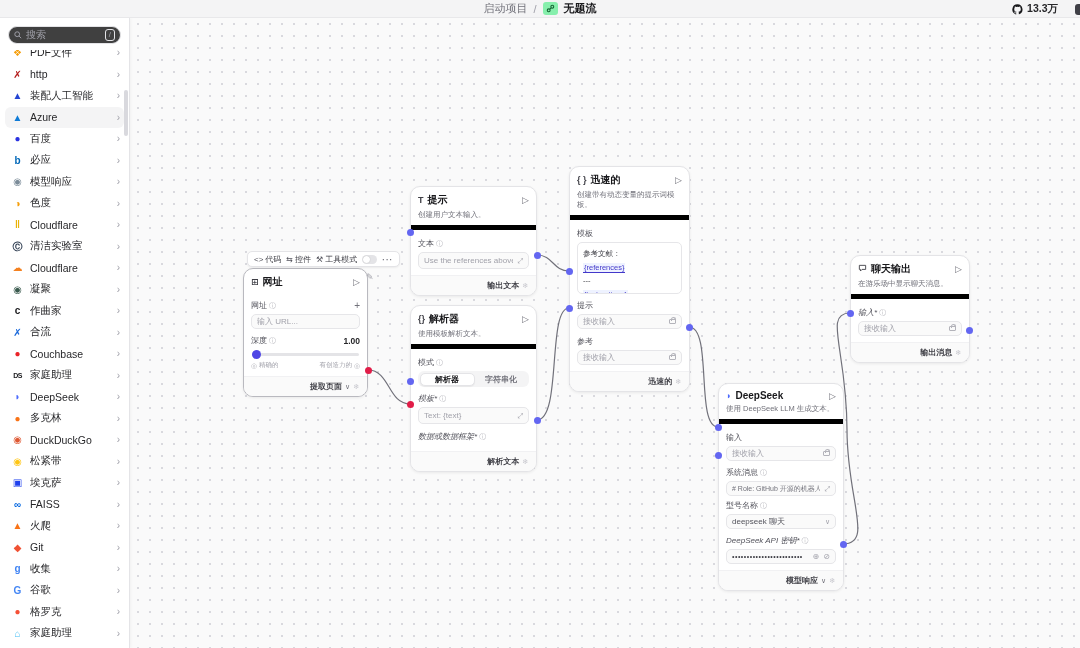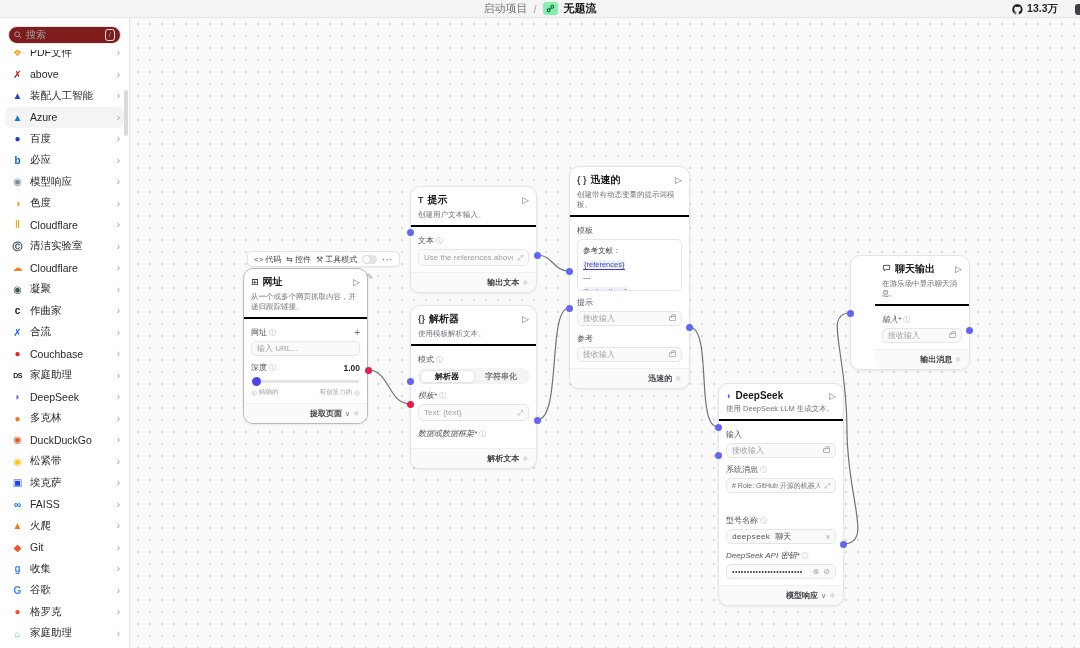--- a/index.html
+++ b/index.html
@@ -15,21 +15,21 @@
   .tb-badge { width:15px; height:13px; background:#86efac; border-radius:3px; display:flex; align-items:center; justify-content:center; }
   .tb-badge svg { display:block; }
   .tb-title { font-weight:bold; color:#18181b; }
   .tb-right { position:absolute; right:22px; top:0; height:18px; display:flex; align-items:center; gap:4px; font-size:10.5px; font-weight:bold; color:#27272a; }
   .partial-icon { position:absolute; right:-7px; top:4px; width:12px; height:11px; background:#3f3f46; border-radius:3px; }
 
   
   .sidebar { position:absolute; top:18px; left:0; width:130px; height:630px; background:#ffffff;
              border-right:1px solid #e4e4e7; z-index:20; box-shadow:1px 0 3px rgba(0,0,0,.04); }
   .search-wrap { padding:8px 8px 6px 8px; }
-  .search-box { height:18px; border:1px solid #e4e4e7; border-radius:9px; background:#7f1d1d;
+  .search-box { height:18px; border:1px solid #e4e4e7; border-radius:9px; background:#404040;
                 display:flex; align-items:center; padding:0 5px; gap:4px; }
   .search-box .ph { color:#a1a1aa; font-size:10px; flex:1; }
   .kbd { font-size:8px; color:#a1a1aa; border:1px solid #e4e4e7; border-radius:3px; padding:0 3px; line-height:10px; }
   .slist { overflow:hidden; height:592px; padding:0 5px; }
   .sitem { height:21.5px; display:flex; align-items:center; gap:6px; padding:0 4px 0 6px; border-radius:6px; cursor:pointer; }
   .sitem:first-child { margin-top:-8px; }
   .sitem.selected { background:#f4f4f5; }
   .sicon { width:13px; text-align:center; font-size:10px; font-weight:bold; flex:0 0 13px; line-height:13px; }
   .sicon.txt { font-size:7px; letter-spacing:-0.5px; }
   .slabel { font-size:10.5px; color:#27272a; flex:1; white-space:nowrap; overflow:hidden; }
@@ -50,21 +50,21 @@
   .note div { position:absolute; left:28px; white-space:nowrap; }
 
   
   .node { position:absolute; background:#fff; border:1px solid #e4e4e7; border-radius:10px;
           box-shadow:0 1px 3px rgba(0,0,0,.07); font-size:8px; }
   .node.selected { border-color:#b9b9bf; }
   .nhead { display:flex; align-items:center; gap:4px; padding:6px 7px 3px 7px; }
   .ntitle { font-weight:bold; font-size:10px; color:#18181b; }
   .nplay { margin-left:auto; color:#71717a; font-size:9px; cursor:pointer; }
   .nicon { font-size:9px; color:#3f3f46; font-weight:bold; }
-  .ndesc { padding:0 7px 5px 7px; color:#71717a; font-size:7.5px; line-height:1.35; border-bottom:2px solid #000000; }
+  .ndesc { padding:0 7px 5px 7px; color:#71717a; font-size:7.5px; line-height:1.35; border-bottom:5px solid #000000; }
   .nbody { padding:5px 7px 6px 7px; }
   .nlabel { display:flex; align-items:center; gap:2px; font-size:8px; color:#52525b; margin:3px 0 3px 0; }
   .info { color:#b3b3ba; font-size:7px; }
   .plus { margin-left:auto; color:#71717a; font-size:10px; cursor:pointer; }
   .req { color:#52525b;font-style:italic; }
   .ninput { background:#fafafa; border:1px solid #e6e6e9; border-radius:5px; height:15px;
             display:flex; align-items:center; padding:0 5px; color:#a1a1aa; gap:4px; }
   .ninput .val { flex:1; white-space:nowrap; overflow:hidden; }
   .nfoot { border-top:1px solid #f1f1f3; background:#fafafa; border-radius:0 0 9px 9px;
            padding:4px 8px; display:flex; align-items:center; justify-content:flex-end; gap:3px;
@@ -147,21 +147,20 @@
     <div class="ntb-dots">···</div>
   </div>
   <div class="pencil">✎</div>
 
   <div class="node selected" style="left:243px; top:250px; width:125px;">
     <div class="nhead">
       <span class="nicon">⊞</span>
       <span class="ntitle">网址</span>
       <span class="nplay">▷</span>
     </div>
-    <div class="ndesc">从一个或多个网页抓取内容，并递归跟踪链接。</div>
     <div class="nbody">
       <div class="nlabel">
         <span>网址</span>
         <span class="info">ⓘ</span>
         <span class="plus">+</span>
       </div>
       <div class="ninput">
         <span class="val">输入 URL...</span>
       </div>
       <div class="nlabel" style="margin-top:6px;">
@@ -312,25 +311,25 @@
         <span class="lock"></span>
       </div>
       <div class="nlabel" style="margin-top:6px;">
         <span>系统消息</span>
         <span class="info">ⓘ</span>
       </div>
       <div class="ninput">
         <span class="sysval"># Role: GitHub 开源的机器人. ## P</span>
         <span class="expand">⤢</span>
       </div>
-      <div class="nlabel" style="margin-top:22px;">
+      <div class="nlabel" style="margin-top:4px;">
         <span>型号名称</span>
         <span class="info">ⓘ</span>
       </div>
-      <div class="ninput" style="color:#52525b;font-family:Liberation Mono, monospace;">
+      <div class="ninput" style="color:#52525b;">
         <span class="val" style="color:#52525b;">deepseek 聊天</span>
         <span class="selchev">∨</span>
       </div>
       <div class="nlabel" style="margin-top:6px;">
         <span class="req">DeepSeek API 密钥*</span>
         <span class="info">ⓘ</span>
       </div>
       <div class="ninput">
         <span class="dots-val">••••••••••••••••••••••••</span>
         <span class="globe">⊕</span>
@@ -340,21 +339,21 @@
     <div class="nfoot">
       <span>模型响应</span>
       <span class="chevd">∨</span>
       <span class="snow">❄</span>
     </div>
   </div>
   <div class="port msg" style="left:715px; top:406px;"></div>
   <div class="port msg" style="left:715px; top:434px;"></div>
   <div class="port msg" style="left:840px; top:523px;"></div>
 
-  <div class="node" style="left:850px; top:237px; width:120px;padding-left:24px;">
+  <div class="node" style="left:850px; top:237px; width:120px;">
     <div class="nhead">
       <span class="nicon">
         <svg width="9" height="9" viewBox="0 0 10 10">
             <path d="M1.5 1.5h7v4.5h-4L2.7 7.8V6H1.5z" fill="none" stroke="#3f3f46" stroke-width="1"></path>
           </svg>
       </span>
       <span class="ntitle">聊天输出</span>
       <span class="nplay">▷</span>
     </div>
     <div class="ndesc">在游乐场中显示聊天消息。</div>
@@ -390,21 +389,21 @@
     </div>
   </div>
   <div class="slist">
       <div class="sitem">
         <span class="sicon" style="color: rgb(245, 158, 11);">❖</span>
         <span class="slabel">PDF文件</span>
         <span class="schev">›</span>
       </div>
       <div class="sitem">
         <span class="sicon" style="color: rgb(179, 27, 27);">✗</span>
-        <span class="slabel">above</span>
+        <span class="slabel">http</span>
         <span class="schev">›</span>
       </div>
       <div class="sitem">
         <span class="sicon" style="color: rgb(37, 69, 211);">▲</span>
         <span class="slabel">装配人工智能</span>
         <span class="schev">›</span>
       </div>
       <div class="sitem selected">
         <span class="sicon" style="color: rgb(15, 123, 215);">▲</span>
         <span class="slabel">Azure</span>

